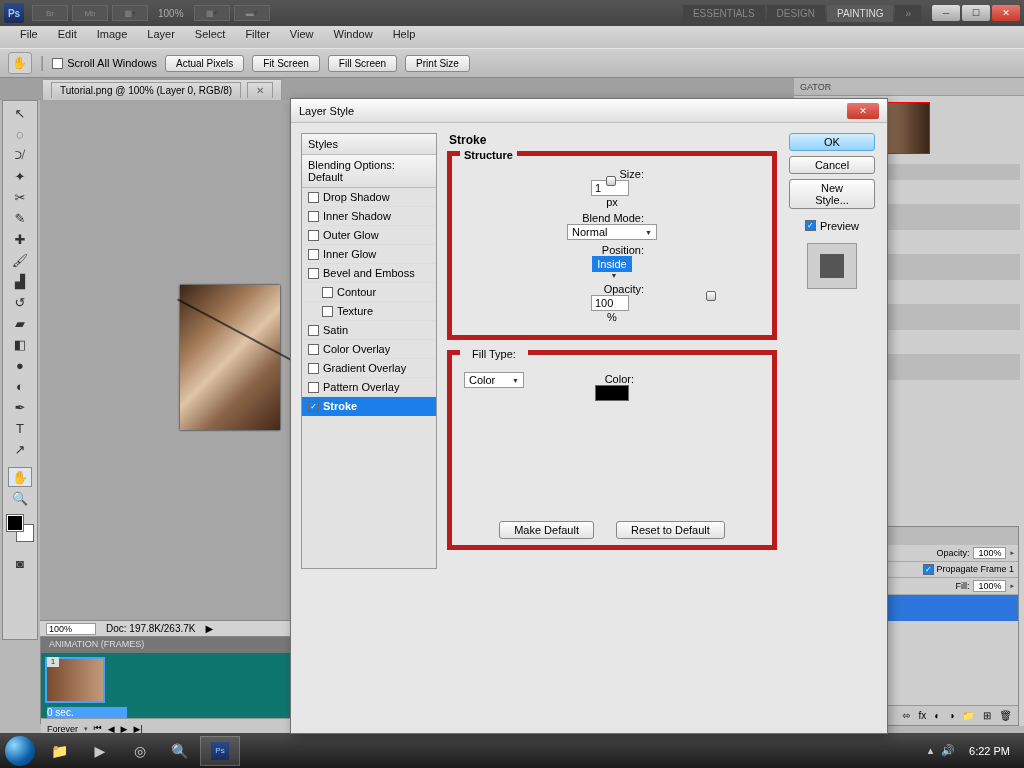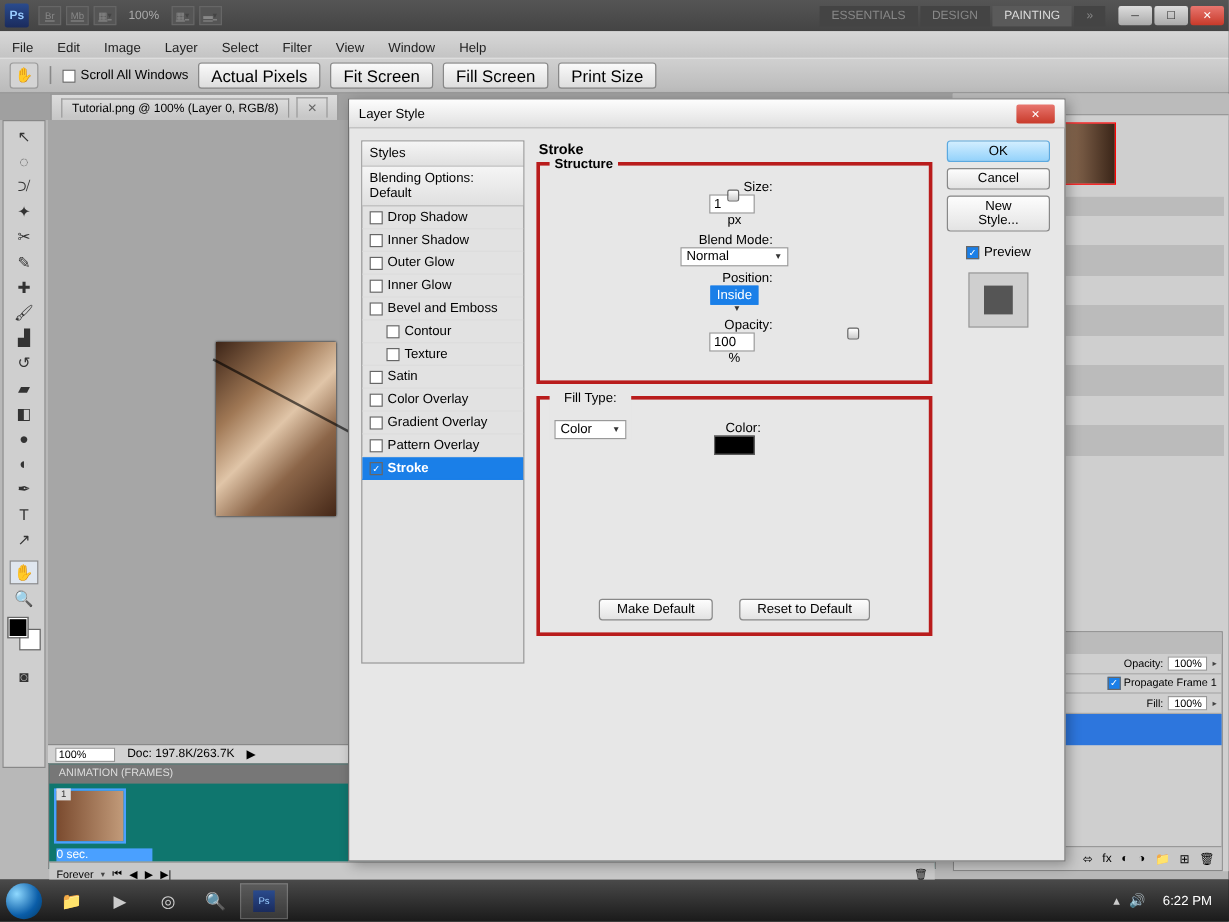--- a/index.html
+++ b/index.html
@@ -1,79 +1,79 @@
 <!DOCTYPE html>
 <html><head>
 <meta charset="utf-8">
 <style>
 * { margin: 0; padding: 0; box-sizing: border-box; font-family: "Segoe UI", Tahoma, sans-serif; }
 body { background: #000; width: 1024px; height: 768px; overflow: hidden; position: relative; font-size: 11px; }
 .ps-window { position: absolute; top: 0; left: 0; width: 1024px; height: 733px; background: #b8b8b8; }
 .titlebar { height: 26px; background: linear-gradient(#555,#444); display: flex; align-items: center; padding: 0 4px; color: #ccc; }
 .ps-logo { width: 20px; height: 20px; background: linear-gradient(#2a4b8d,#1a2b5d); color: #9cf; font-weight: bold; font-size: 10px; display: flex; align-items: center; justify-content: center; border-radius: 2px; margin-right: 6px; }
-.titlebar .mini { width: 19px; height: 16px; background: #555; border: 1px solid #666; margin: 0 2px; font-size: 8px; color: #888; display: flex; align-items: center; justify-content: center; text-decoration: underline; }
+.titlebar .mini { width: 36px; height: 16px; background: #555; border: 1px solid #666; margin: 0 2px; font-size: 8px; color: #888; display: flex; align-items: center; justify-content: center; }
 .titlebar .zoom { color: #aaa; font-size: 10px; margin: 0 8px; }
 .titlebar .spacer { flex: 1; }
 .workspace-tab { padding: 3px 10px; font-size: 10px; color: #888; background: #444; margin: 0 1px; }
 .workspace-tab.active { background: #5a5a5a; color: #ddd; }
 .winctrl { display: flex; gap: 2px; margin-left: 10px; }
 .winbtn { width: 28px; height: 16px; border-radius: 2px; display: flex; align-items: center; justify-content: center; font-size: 9px; color: #fff; }
 .winbtn.min { background: linear-gradient(#ddd,#aaa); color:#333;}
 .winbtn.max { background: linear-gradient(#ddd,#aaa); color:#333;}
 .winbtn.close { background: linear-gradient(#e8766f,#c83a2a); }
-.menubar { height: 22px; background: linear-gradient(#d8d8d8,#c4c4c4); display: flex; align-items: flex-end; }
+.menubar { height: 22px; background: linear-gradient(#d8d8d8,#c4c4c4); display: flex; align-items: flex-start; padding-left: 10px; }
 .menubar span { padding: 2px 10px; font-size: 11px; color: #222; }
 .optionsbar { height: 30px; background: linear-gradient(#d0d0d0,#bababa); border-top: 1px solid #e5e5e5; border-bottom: 1px solid #888; display: flex; align-items: center; padding-left: 8px; gap: 8px; }
 .tool-icon { width: 24px; height: 22px; background: #d4d4d4; border: 1px solid #999; border-radius: 3px; display:flex;align-items:center;justify-content:center;font-size:12px;}
 .opt-check { display:flex; align-items:center; gap:4px; font-size:11px; }
-.opt-btn { padding: 2px 10px; font-size: 14px; background: linear-gradient(#fafafa,#ddd); border: 1px solid #888; border-radius: 3px; }
+.opt-btn { padding: 2px 10px; font-size: 10px; background: linear-gradient(#fafafa,#ddd); border: 1px solid #888; border-radius: 3px; }
 .doc-tab { height: 22px; display: flex; align-items: center; padding-left: 42px; background: #a0a0a0; }
 .doc-tab span { background: linear-gradient(#dcdcdc,#c6c6c6); padding: 2px 8px; font-size: 10px; border: 1px solid #999; border-bottom: none; display:flex; align-items:center; gap:6px;}
 .doc-tab .x { font-size:10px; color:#666;}
 .toolbar-left { position: absolute; left: 2px; top: 100px; width: 36px; background: #cfcfcf; border: 1px solid #888; padding: 2px; display: flex; flex-direction: column; align-items: center; gap: 1px; height: 540px;}
 .toolbar-left .tool { width: 24px; height: 20px; display: flex; align-items: center; justify-content: center; font-size: 13px; color: #333; }
 .toolbar-left .swatch-chooser { width: 26px; height: 26px; position:relative; margin-top:6px;}
 .swatch-chooser .fg { position:absolute; width:16px;height:16px;background:#000; border:1px solid #fff; outline:1px solid #666; left:0;top:0;}
 .swatch-chooser .bg { position:absolute; width:16px;height:16px;background:#fff; border:1px solid #fff; outline:1px solid #666; right:0;bottom:0;}
 .canvas { position:absolute; left:40px; top:100px; width:740px; height:520px; background:#a6a6a6; overflow:hidden;}
 .canvas-img { position:absolute; left:140px; top:185px; width:100px; height:145px; background: linear-gradient(135deg,#3d2518 0%,#a07855 30%,#e0c5a8 50%,#8b6548 70%,#452818 100%); box-shadow: 0 0 2px #000;}
 .canvas-img::after{content:"";position:absolute;top:30%;left:-10%;width:130%;height:2px;background:rgba(0,0,0,.6);transform:rotate(28deg);}
 .status-bar {position:absolute; left:40px; top:620px; width:740px; height:16px; background:#d2d2d2; display:flex; align-items:center; font-size:10px; padding:0 6px; gap:10px; border-top:1px solid #888;}
 .status-bar input{width:50px;font-size:9px;border:1px solid #999;padding:0 2px;}
 
 
-.dialog { position: absolute; left: 290px; top: 82px; width: 598px; height: 636px; background: #e7e7e7; border: 1px solid #707070; box-shadow: 3px 3px 10px rgba(0,0,0,0.3); z-index: 100; }
+.dialog { position: absolute; left: 290px; top: 98px; width: 598px; height: 636px; background: #e7e7e7; border: 1px solid #707070; box-shadow: 3px 3px 10px rgba(0,0,0,0.3); z-index: 100; }
 .dlg-title { height: 24px; background: linear-gradient(#fdfdfd,#e0e0e0); border-bottom: 1px solid #bbb; display: flex; align-items: center; padding: 0 8px; font-size: 11px; }
 .dlg-title .spacer { flex: 1; }
 .dlg-close { width: 32px; height: 16px; background: linear-gradient(#e8766f,#c83a2a); border-radius: 2px; color:#fff; display:flex;align-items:center;justify-content:center;font-size:9px;}
 .dlg-body { display: flex; padding: 10px; gap: 10px; }
 .style-list { width: 136px; border: 1px solid #999; background: #e2e2e2; height: 436px; }
 .style-list .hdr { background: linear-gradient(#f5f5f5,#e0e0e0); border-bottom: 1px solid #bbb; padding: 4px 6px; font-size: 11px; }
 .style-list .row { padding: 3px 6px; font-size: 11px; border-bottom: 1px solid #ddd; display:flex; align-items:center; gap:4px;}
 .style-list .row.sub { padding-left: 20px; }
 .style-list .row.sel { background: #1a7fe8; color: #fff; border-bottom: 1px solid #1a7fe8;}
 .center-panel { flex:1; }
 .section-title { font-weight: bold; font-size: 12px; margin: 0 0 4px 2px; }
-.fieldset { border: 3px solid #b91c1c; background: #e7e7e7; padding: 8px 10px; margin-bottom: 10px; position:relative;}
+.fieldset { border: 5px solid #b91c1c; background: #e7e7e7; padding: 8px 10px; margin-bottom: 10px; position:relative;}
 .fieldset .legend { position:absolute; top:-7px; left:8px; background:#e7e7e7; padding:0 4px; font-weight:bold; font-size:11px;}
 .form-row { display: flex; align-items: center; margin: 4px 0; font-size: 11px; flex-direction: column; }
 .form-row .lbl { width: 70px; text-align: right; margin-right: 6px; }
 .slider-track { flex:1; max-width:110px; height:2px; background:#888; position:relative; margin-right:8px;}
 .slider-thumb { position:absolute; top:-4px; width:10px; height:10px; background:linear-gradient(#fff,#ccc); border:1px solid #666; border-radius:2px;}
 .num-input { width: 38px; border: 1px solid #999; background:#fff; font-size:11px; padding:1px 3px; margin-right:4px;}
 .select { background: #fff; border: 1px solid #999; font-size:11px; padding:1px 4px; display:flex; align-items:center; gap:6px;}
 .select.highlighted { background:#1a7fe8; color:#fff; border-color:#1a7fe8;}
 .tri { font-size:7px; color:#333; }
 .color-swatch { width: 34px; height: 16px; background: #000; border: 1px solid #666; }
 .btns { display: flex; gap: 22px; justify-content: center; margin-top: 120px;}
 .dlg-btn { padding: 2px 14px; font-size: 11px; background: linear-gradient(#fdfdfd,#e3e3e3); border: 1px solid #888; border-radius: 3px; }
 .right-btns { width: 90px; display:flex; flex-direction:column; gap:5px; align-items:center;}
 .right-btns .dlg-btn{width:86px;}
 .right-btns .ok { background: linear-gradient(#d2eeff,#94d2fb); border-color:#5ba9e0;}
-.preview-chk { display:flex; align-items:center; gap:4px; font-size:11px; margin-top:6px;}
+.preview-chk { display:flex; align-items:flex-start; gap:4px; font-size:11px; margin-top:6px;}
 .preview-swatch{ width:50px; height:46px; background:#cfcfcf; border:1px solid #999; margin-top:6px; display:flex;align-items:center;justify-content:center;}
 .preview-swatch .inner{width:24px;height:24px;background:#555;}
 
 
 .right-panels { position:absolute; right:0; top:78px; width:230px; height:648px; background:#cfcfcf;}
 .panel-tab{ height:18px; background:#bbb; display:flex; align-items:center; padding:0 6px; font-size:9px; color:#444; border-bottom:1px solid #999;}
 .nav-thumb { margin:6px; width:130px; height:52px; background:linear-gradient(90deg,#7a4a2e,#c29b7a,#3a2518); border:1px solid #f00;}
 .layers-panel { position:absolute; bottom:0; width:225px; height:200px; background:#cfcfcf; border:1px solid #888;}
 .lp-tabs{height:18px; background:#bbb; display:flex; font-size:9px;}
 .lp-tabs span{padding:3px 8px;}

